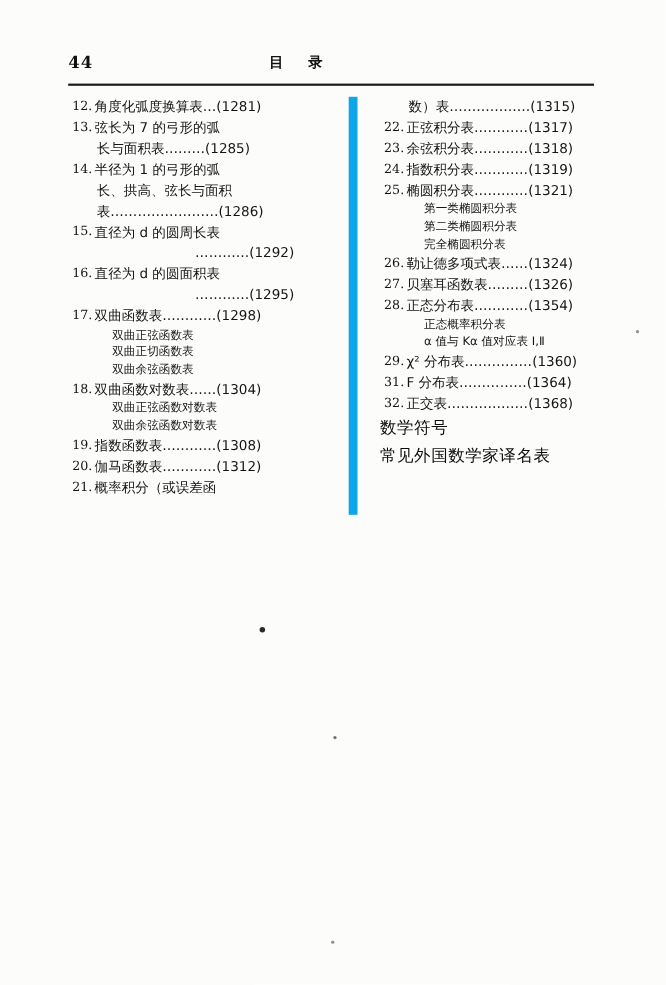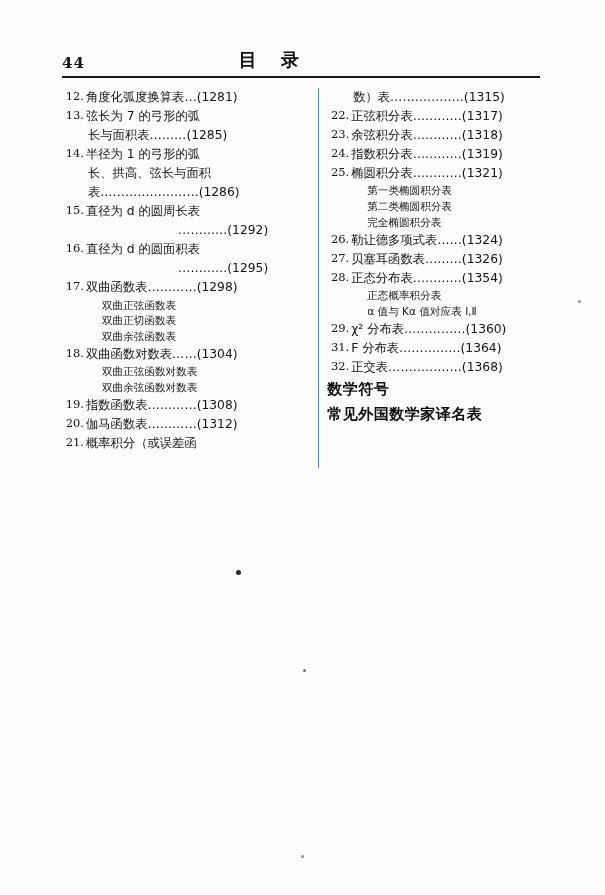--- a/index.html
+++ b/index.html
@@ -34,21 +34,21 @@
   .folio {
     font-family: "DejaVu Serif", serif;
     font-size: 15px;
     font-weight: bold;
     letter-spacing: 1px;
     color: #111;
   }
   .header-title {
     flex: 1;
     text-align: center;
-    font-size: 18px;
+    font-size: 13px;
     font-weight: bold;
     letter-spacing: 9px;
     color: #111;
     padding-right: 80px;
   }
   .header-rule {
     position: absolute;
     left: 62px;
     top: 76px;
     width: 478px;
@@ -65,22 +65,22 @@
     gap: 34px;
   }
   .col {
     width: 239px;
     box-sizing: border-box;
   }
   .col-left {
     padding-right: 14px;
   }
   .col-right {
-    padding-left: 8px;
-    border-left: 1px solid #0ea5e9;
+    padding-left: 20px;
+    border-left: 8px solid #0ea5e9;
     min-height: 380px;
   }
   .entry {
     font-size: 12.3px;
     line-height: 1.55;
     color: #141414;
     display: flex;
     white-space: nowrap;
   }
   .entry .num {
@@ -107,21 +107,21 @@
   }
   .sub {
     font-size: 10.6px;
     line-height: 1.5;
     padding-left: 40px;
     color: #161616;
     white-space: nowrap;
   }
   .big {
     font-size: 15px;
-    font-weight: bold;
+    font-weight: normal;
     line-height: 1.7;
     color: #0d0d0d;
     letter-spacing: 0.5px;
     white-space: nowrap;
   }
   
   .mark {
     position: absolute;
     background: #2a2a2a;
     border-radius: 50%;

